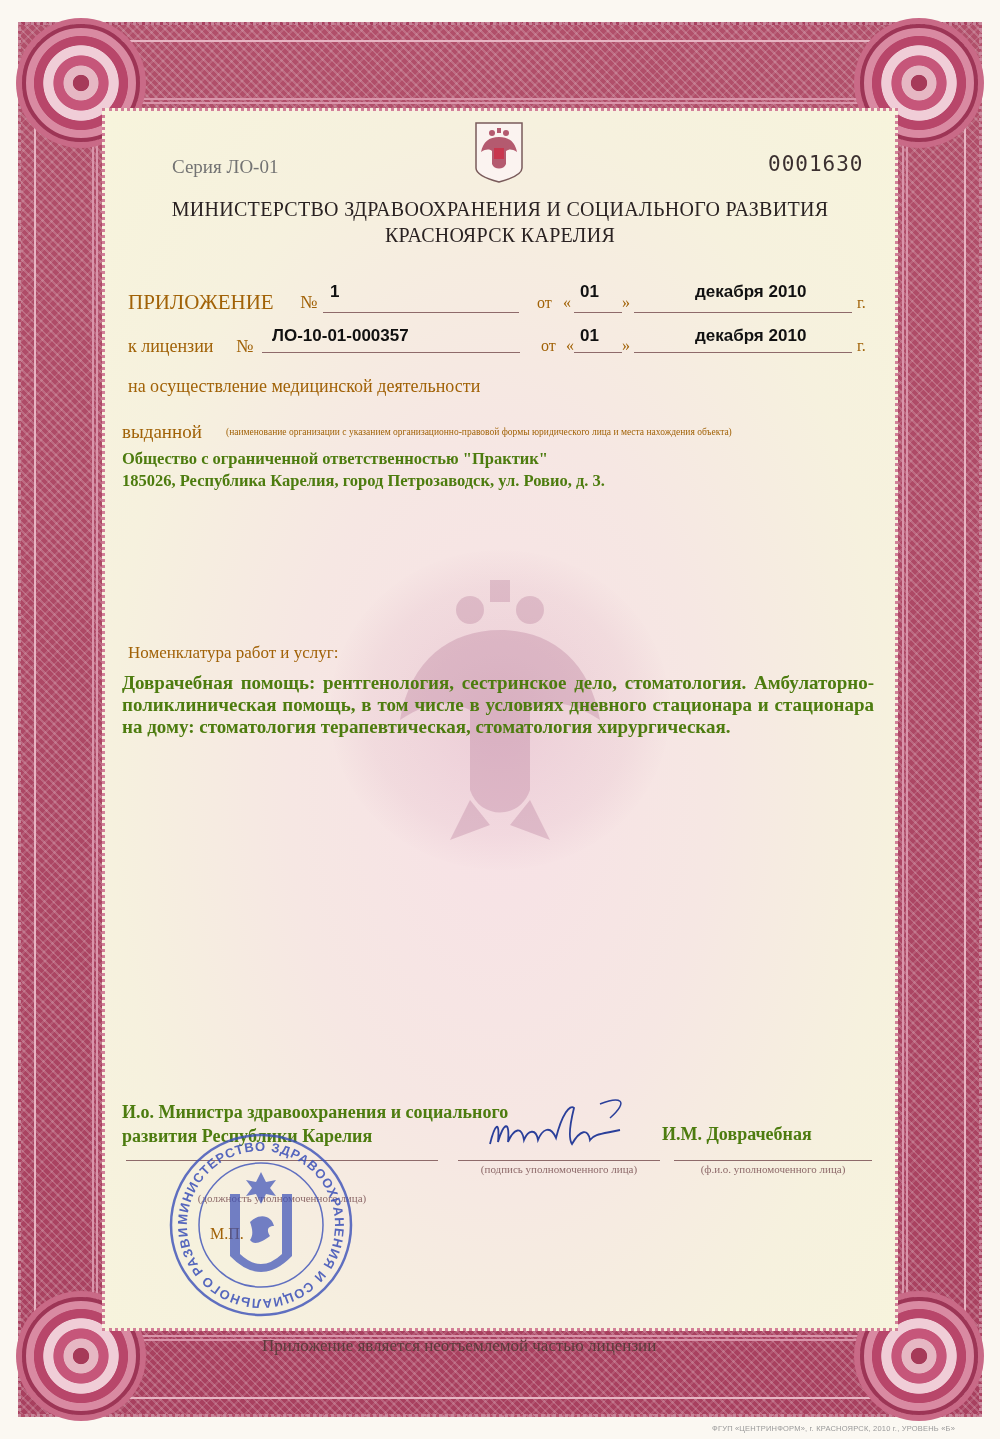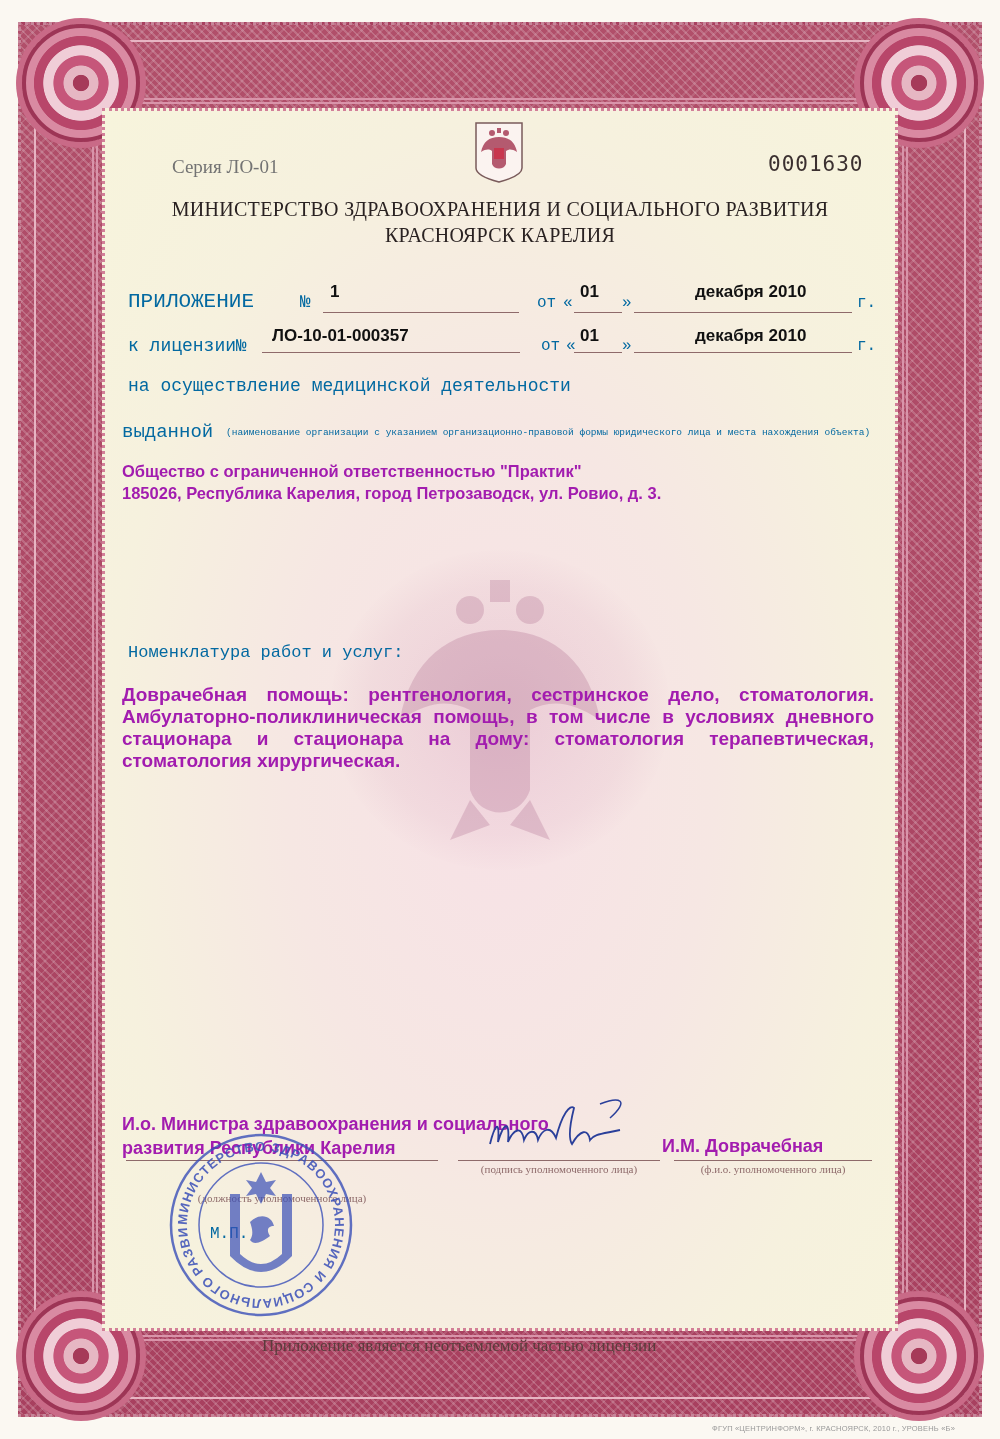--- a/index.html
+++ b/index.html
@@ -63,25 +63,25 @@
   }
   .series { position: absolute; left: 172px; top: 156px; font-size: 19px; color: #737373; }
   .serial { position: absolute; left: 740px; top: 152px; font-family: "DejaVu Sans Mono", monospace; font-size: 21px; color: #3b3030; letter-spacing: 1px; margin-left: 28px; }
   .ministry {
     position: absolute; left: 100px; width: 800px; text-align: center;
     font-size: 20px; color: #2a2222; letter-spacing: 0.3px;
   }
   .ministry.l1 { top: 198px; }
   .ministry.l2 { top: 224px; }
 
-  .label-serif { position: absolute; color: #0369a1; font-family: Liberation Mono, monospace; }
+  .label-serif { position: absolute; color: #a16207; font-family: Liberation Serif, serif; }
   .fill { position: absolute; font-family: "Liberation Sans", sans-serif; font-weight: bold; color: #111; }
   .line { position: absolute; height: 1px; background: #8e6a6a; }
 
-  .bold-sans { font-family: Liberation Sans, sans-serif; font-weight: bold; color: #a21caf; margin-top: 12px; }
+  .bold-sans { font-family: Liberation Serif, serif; font-weight: bold; color: #4d7c0f; }
 
   .org { position: absolute; left: 122px; top: 448px; font-size: 16.5px; line-height: 22px; }
   .services {
     position: absolute; left: 122px; top: 672px; width: 752px;
     font-size: 19px; line-height: 22px; text-align: justify;
   }
   .sign-block { position: absolute; left: 122px; top: 1100px; font-size: 18px; line-height: 24px; }
   .sign-name { position: absolute; left: 662px; top: 1124px; font-size: 18px; }
   .caption { position: absolute; font-size: 11px; color: #8e6a6a; text-align: center; }
   .footer-note { position: absolute; left: 262px; top: 1336px; font-size: 17px; color: #5a3c3c; }

